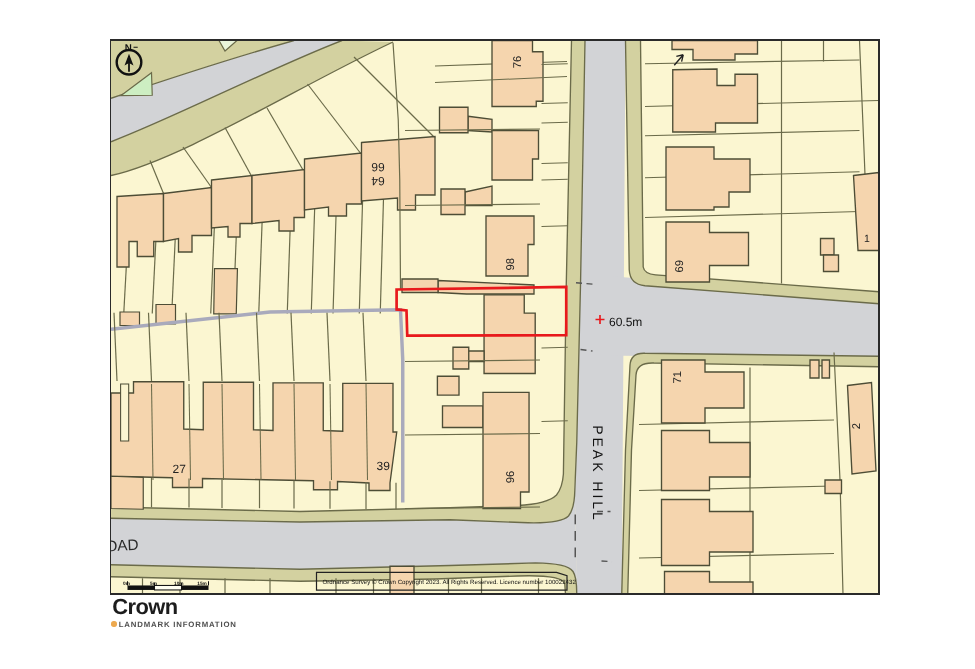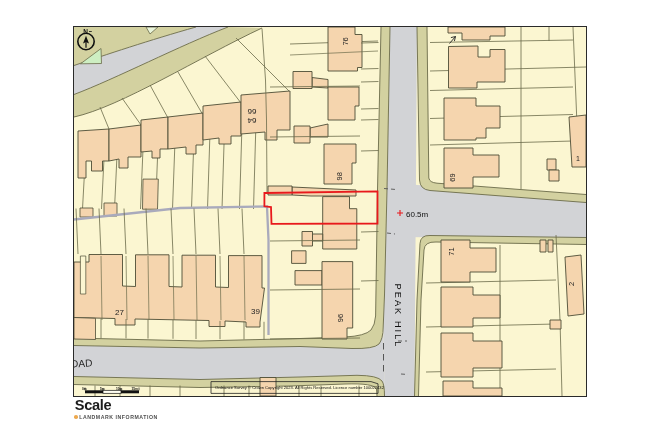--- a/index.html
+++ b/index.html
@@ -390,17 +390,17 @@
           <line x1="139" y1="387.5" x2="139" y2="390.3" stroke="#111" stroke-width="0.7"></line>
           <rect x="85" y="390.3" width="18" height="3" fill="#111"></rect>
           <rect x="103" y="390.3" width="18" height="3" fill="#fffef2" stroke="#111" stroke-width="0.7"></rect>
           <rect x="121" y="390.3" width="18" height="3" fill="#111"></rect>
         </g>
 </g>
 
 <rect x="73.5" y="26.5" width="512.5" height="369.5" fill="none" stroke="#2a2a2a" stroke-width="1" shape-rendering="crispEdges"></rect>
 </svg>
 
-<div class="promap">Scale</div>
+<div class="promap">Crown</div>
 
 <div class="landmark"><span class="dot"></span>LANDMARK INFORMATION</div>
 
 </div>
 
 </body></html>

